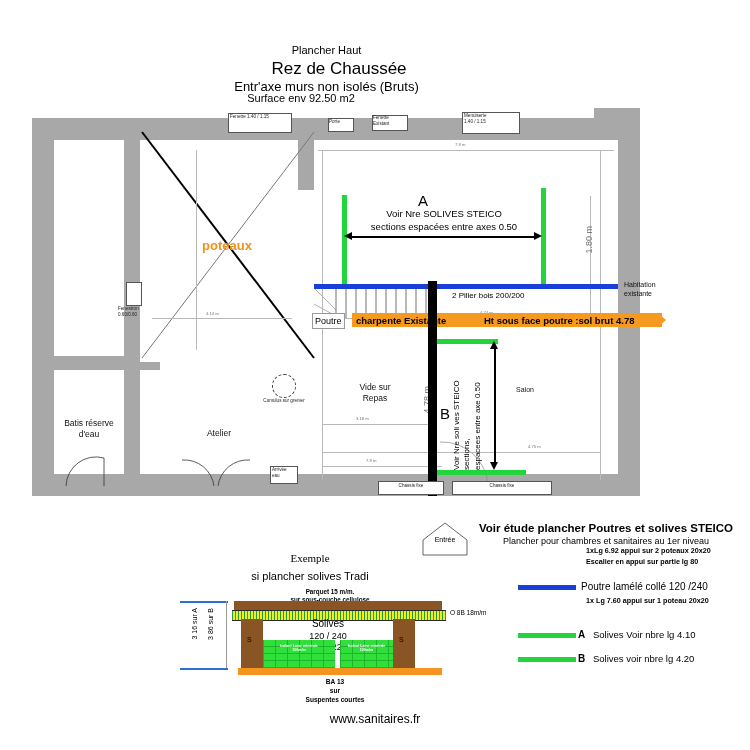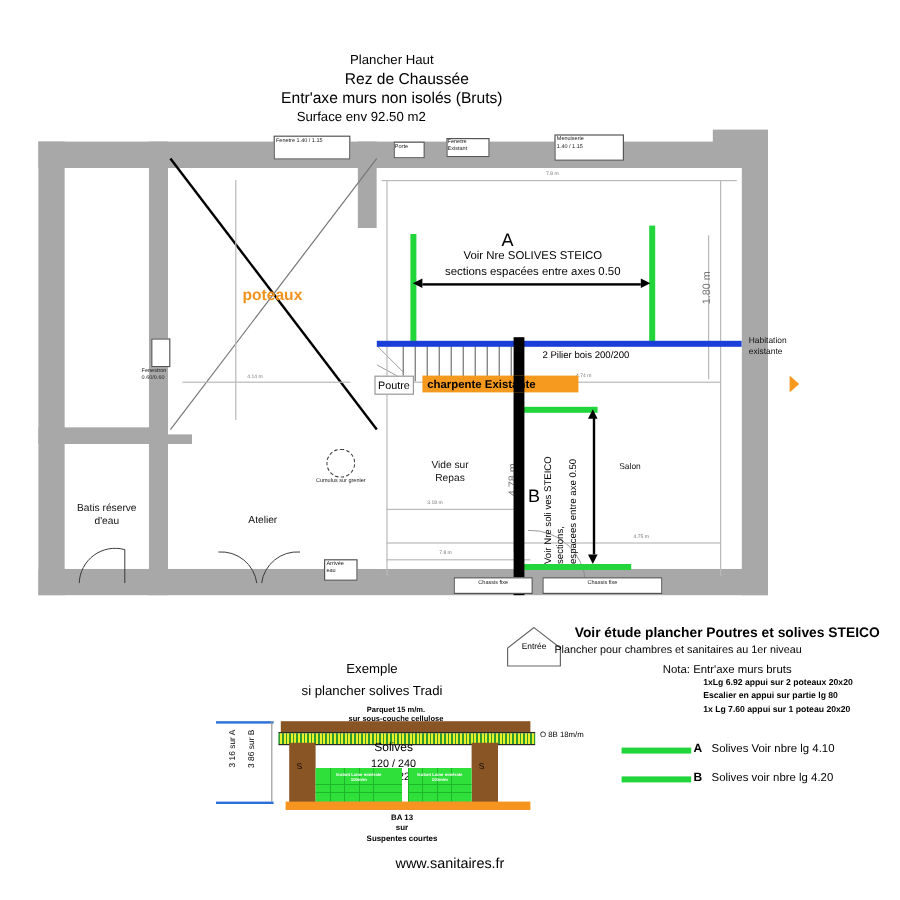--- a/index.html
+++ b/index.html
@@ -2,21 +2,21 @@
 <html><head>
 <meta charset="utf-8">
 <style>
   html,body{margin:0;padding:0;background:#ffffff;}
   body{width:750px;height:750px;position:relative;overflow:hidden;
        font-family:"Liberation Sans","DejaVu Sans",sans-serif;color:#000;}
   .abs{position:absolute;}
   
   #title-block{left:0;top:44px;width:653px;text-align:center;line-height:1.25;}
   #t1{font-size:11px;}
-  #t2{font-size:13px;padding-left:25px;}
+  #t2{font-size:17px;padding-left:25px;}
   #t3{font-size:13px;}
   #surface{left:0;top:92px;width:602px;text-align:center;font-size:11px;}
   
   .wall{background:#a8a8a8;}
   .room{background:#ffffff;}
   .roomlabel{font-size:8.5px;text-align:center;line-height:1.35;color:#111;}
   .tinylabel{font-size:4.6px;line-height:1.3;color:#222;}
   .winbox{background:#ffffff;border:0.6px solid #555;}
   .dimline{background:#b9b9b9;height:0.6px;}
   .dimlineV{background:#b9b9b9;width:0.6px;}
@@ -39,32 +39,32 @@
   .arrowheadU{border-bottom:8px solid #000;}
   .arrowheadD{border-top:8px solid #000;}
   .vtext{writing-mode:vertical-rl;transform:rotate(180deg);font-size:9px;
          line-height:1.3;white-space:nowrap;}
   
   #nepas{color:#f0921c;font-size:13px;font-weight:bold;text-align:center;
          line-height:1.25;}
   
   #legend{left:462px;top:522px;width:288px;}
   #lg-title{font-size:11.5px;font-weight:bold;text-align:center;}
-  #lg-sub{font-size:9px;margin-top:2px;}
+  #lg-sub{font-size:9px;text-align:center;margin-top:2px;}
   #lg-nota{font-size:9.5px;text-align:center;margin-top:7px;}
   .lgrow{position:relative;height:16px;margin-top:5px;}
   .lgswatch{position:absolute;left:56px;top:4px;width:58px;height:7px;}
   .lgswatch.thin{height:5px;top:5px;}
   .lgtext{position:absolute;left:119px;top:1px;font-size:10px;white-space:nowrap;}
   .lgletter{position:absolute;left:116px;top:1px;font-size:10px;font-weight:bold;}
   .lgtext2{position:absolute;left:131px;top:1px;font-size:9.5px;white-space:nowrap;}
   .lgnote{position:relative;margin-left:124px;font-size:7.2px;font-weight:bold;
           line-height:1.5;white-space:nowrap;}
   
-  #tradi-t1{left:200px;top:552px;width:220px;text-align:center;font-size:11px;}
+  #tradi-t1{left:200px;top:552px;width:220px;text-align:center;font-size:11px;font-family:Liberation Serif, serif;}
   #tradi-t2{left:200px;top:570px;width:220px;text-align:center;font-size:11px;}
   #parquet-lbl{left:240px;top:588px;width:180px;text-align:center;
                font-size:6.3px;font-weight:bold;line-height:1.3;}
   .woodbar{background:#8a5524;}
   .osbstripes{background:repeating-linear-gradient(90deg,#2d9b2d 0 1.3px,#e9f02a 1.3px 3px);}
   .orangeboard{background:#f5941f;}
   .insulgrid{background:
       repeating-linear-gradient(0deg,#1fb52b 0 0.7px,transparent 0.7px 7px),
       repeating-linear-gradient(90deg,#1fb52b 0 0.7px,transparent 0.7px 12px),#2fe03a;}
   .bluetick{background:#2b6fd8;height:1.6px;}
@@ -214,41 +214,45 @@
 <div class="abs" style="left:494px;top:348px;width:1.6px;height:114px;background:#000;"></div>
 <div class="arrowheadU" style="left:490px;top:341px;"></div>
 <div class="arrowheadD" style="left:490px;top:462px;"></div>
 
 <div class="abs" style="left:452px;top:291px;font-size:8px;">2 Pilier bois 200/200</div>
 
 <div class="abs" style="left:312px;top:313px;width:352px;height:14px;">
   <div class="abs" style="left:0;top:0;height:14px;background:#fff;border:0.6px solid #999;padding:0 2px;font-size:9px;line-height:14px;">Poutre</div>
   <div class="abs orangebar" style="left:40px;top:0;width:126px;height:14px;padding-left:4px;">charpente  Existante</div>
   <div class="abs beam-black" style="left:116px;top:0;width:9px;height:14px;"></div>
+  <div class="abs orangebar" style="left:168px;top:0;width:178px;height:14px;padding-left:4px;">Ht sous face poutre :sol brut 4.78</div>
   <div class="abs" style="left:346px;top:0;width:0;height:0;border-top:7px solid transparent;border-bottom:7px solid transparent;border-left:8px solid #f59a1e;"></div>
 </div>
 
 <div class="abs winbox" style="left:378px;top:481px;width:64px;height:12px;"></div>
 <div class="abs tinylabel" style="left:380px;top:483px;width:62px;text-align:center;">Chassis fixe</div>
 <div class="abs winbox" style="left:452px;top:481px;width:98px;height:12px;"></div>
 <div class="abs tinylabel" style="left:454px;top:483px;width:96px;text-align:center;">Chassis fixe</div>
 
 <svg class="abs" style="left:422px;top:522px;width:46px;height:34px;">
   <path d="M 23 1 L 45 18 L 45 33 L 1 33 L 1 18 Z" fill="none" stroke="#666" stroke-width="1"></path>
 </svg>
 <div class="abs" style="left:422px;top:536px;width:46px;text-align:center;font-size:7px;">Entrée</div>
 
 <div class="abs" id="legend">
   <div id="lg-title">Voir étude plancher Poutres et solives  STEICO</div>
   <div id="lg-sub">Plancher pour chambres et sanitaires au 1er niveau</div>
-  <div id="lg-nota">Nota: Entr'axe murs bruts</div>
 
   <div class="lgnote" style="white-space:pre-line;">1xLg 6.92 appui sur 2 poteaux 20x20
 Escalier en appui sur partie lg 80</div>
 
+  <div class="lgrow" style="margin-top:12px;">
+    <div class="lgswatch thin" style="background:#1a3fd8;"></div>
+    <div class="lgtext">Poutre lamélé collé 120 /240</div>
+  </div>
   <div class="lgnote" style="">1x Lg 7.60 appui sur 1 poteau 20x20</div>
 
   <div class="lgrow" style="margin-top:22px;">
     <div class="lgswatch thin" style="background:#22d53a;"></div>
     <div class="lgletter">A</div>
     <div class="lgtext2">Solives Voir nbre lg  4.10</div>
   </div>
 
   <div class="lgrow" style="margin-top:8px;">
     <div class="lgswatch thin" style="background:#22d53a;"></div>

